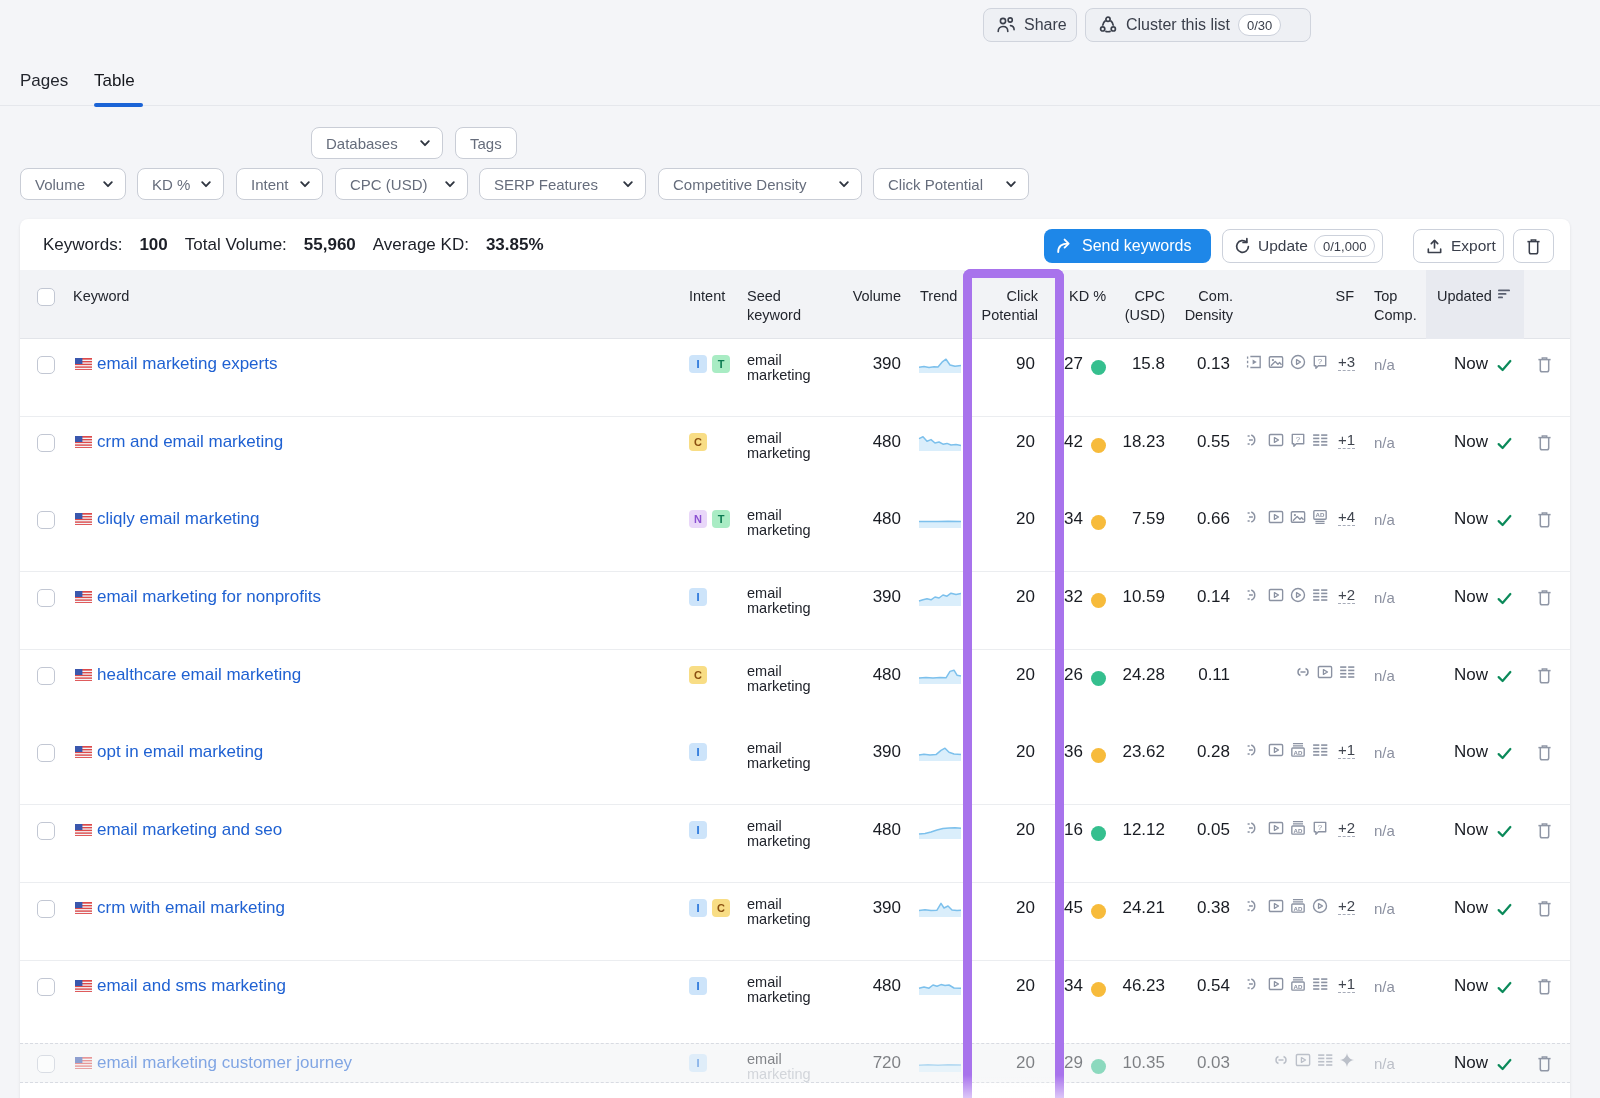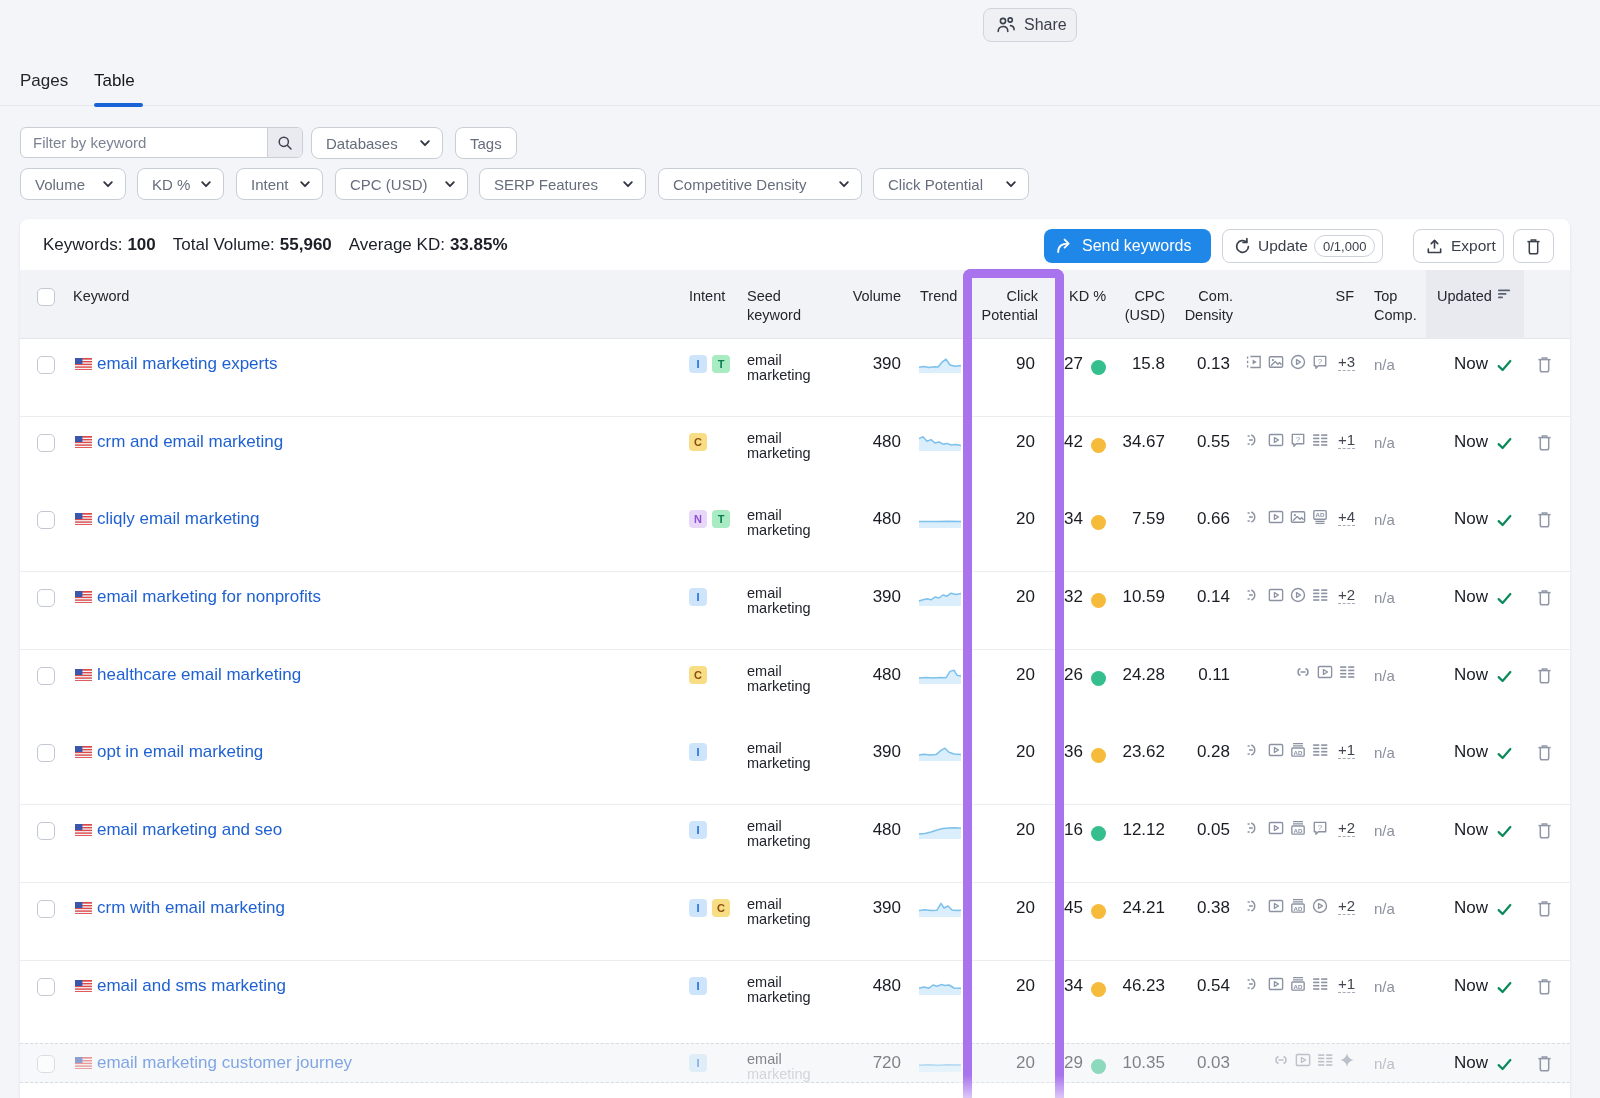--- a/index.html
+++ b/index.html
@@ -11,21 +11,21 @@
 .tabline { position:absolute; left:0; top:105px; width:1600px; height:1px; background:#e5e7ec; }
 .tabunder { position:absolute; left:94px; top:103px; width:49px; height:3.5px; background:#1a63d6; border-radius:2px; }
 .gbtn { position:absolute; top:8px; height:34px; background:#eef0f4; border:1px solid #d0d4dd; border-radius:8px; display:flex; align-items:center; gap:8px; padding:0 12px; font-size:16px; color:#3a3f4b; }
 .pill { background:#fff; border:1px solid #ccd1db; border-radius:11px; font-size:13px; color:#3a3f4b; padding:1.5px 8px; line-height:17px; white-space:nowrap; }
 .inp { position:absolute; left:20px; top:127px; width:283px; height:31px; background:#fff; border:1px solid #c9cdd6; border-radius:6px; }
 .inp .ph { position:absolute; left:12px; top:6px; font-size:15px; color:#7b8292; }
 .inp .sbtn { position:absolute; right:0; top:0; width:35px; height:29px; background:#e9ebf1; border-left:1px solid #c9cdd6; border-radius:0 5px 5px 0; display:flex; align-items:center; justify-content:center; }
 .dd { position:absolute; height:32px; background:#fff; border:1px solid #c9cdd6; border-radius:8px; display:flex; align-items:center; justify-content:space-between; padding:0 12px 0 14px; font-size:15px; color:#666d7c; }
 .card { position:absolute; left:20px; top:219px; width:1550px; height:879px; background:#fff; border-radius:8px 8px 0 0; box-shadow:0 1px 3px rgba(25,30,45,0.10); }
 .stats { position:absolute; left:43px; top:235px; font-size:17px; color:#1c1f27; display:flex; gap:17px; }
-.stats b { margin-left:5px; }
+.stats b { margin-left:17px; }
 .bbtn { position:absolute; top:229px; height:34px; border-radius:8px; display:flex; align-items:center; gap:7px; padding:0 11px; font-size:16px; }
 .wbtn { background:#fff; border:1px solid #ccd1db; color:#3a3f4b; font-size:15.5px; }
 .thead { position:absolute; left:20px; top:270px; width:1550px; height:69px; background:#f2f3f6; border-bottom:1px solid #e2e4e9; }
 .updband { position:absolute; left:1426px; top:270px; width:98px; height:69px; background:#e8eaf0; }
 .th { position:absolute; top:287px; font-size:14.5px; color:#23262e; line-height:18.5px; }
 .thr { text-align:right; }
 .cb { position:absolute; width:18px; height:18px; background:#fff; border:1px solid #c2c7d3; border-radius:5px; }
 .row { position:absolute; left:20px; width:1550px; height:78px; background:#fff; border-bottom:1px solid #ebedf0; }
 .cell { position:absolute; font-size:17px; line-height:26px; color:#191c23; white-space:nowrap; }
 .num { text-align:right; }
@@ -44,33 +44,32 @@
 .gbtn svg, .bbtn svg { flex:none; }
 </style></head><body>
 <div id="page">
 
 <div class="gbtn" style="left:983px;width:94px"><svg width="20" height="20" viewBox="0 0 20 20" fill="none" stroke="#3a3f4b" stroke-width="1.6">
         <circle cx="7" cy="6" r="2.6"></circle>
         <path d="M2.2 16.5 c0-3.2 2.1-5 4.8-5 s4.8 1.8 4.8 5" stroke-linecap="round"></path>
         <circle cx="14.2" cy="5" r="2.1"></circle>
         <path d="M14.5 10.6 c2.3 0.2 3.6 1.8 3.6 4.2" stroke-linecap="round"></path>
       </svg>Share</div>
+<div class="gbtn" style="left:1085px;width:226px"><svg width="20" height="20" viewBox="0 0 20 20" fill="none" stroke="#3a3f4b" stroke-width="1.7">
+        <circle cx="10" cy="4.3" r="2.1"></circle>
+        <circle cx="4.7" cy="13.9" r="2.1"></circle>
+        <circle cx="15.3" cy="13.9" r="2.1"></circle>
+        <path d="M4.6 10.8 a7 7 0 0 1 3-5.3"></path>
+        <path d="M12.4 5.5 a7 7 0 0 1 3 5.3"></path>
+        <path d="M7.3 16.2 a7 7 0 0 0 5.4 0"></path>
+      </svg>Cluster this list<span class="pill">0/30</span></div>
 <div class="tab" style="left:20px">Pages</div>
 <div class="tab" style="left:94px;color:#15171d">Table</div>
 <div class="tabline"></div>
     <div class="tabunder"></div>
-<div class="inp">
-      <span class="ph">Filter by keyword</span>
-      <span class="sbtn">
-        <svg width="16" height="16" viewBox="0 0 16 16" fill="none">
-          <circle cx="6.8" cy="6.8" r="4.6" stroke="#3e4450" stroke-width="1.5"></circle>
-          <path d="M10.3 10.3 L14 14" stroke="#3e4450" stroke-width="1.5" stroke-linecap="round"></path>
-        </svg>
-      </span>
-    </div>
 <div class="dd" style="left:311px;top:127px;width:132px">Databases<svg width="10" height="7" viewBox="0 0 10 7" fill="none" style="margin-left:10px">
         <path d="M1.2 1.2 L5 5.2 L8.8 1.2" stroke="#2f3540" stroke-width="1.8" stroke-linecap="round" stroke-linejoin="round"></path>
       </svg></div>
 <div class="dd" style="left:455px;top:127px;width:62px">Tags<svg width="10" height="7" viewBox="0 0 10 7" fill="none" style="margin-left:10px">
         <path d="M1.2 1.2 L5 5.2 L8.8 1.2" stroke="#2f3540" stroke-width="1.8" stroke-linecap="round" stroke-linejoin="round"></path>
       </svg></div>
 <div class="dd" style="left:20px;top:168px;width:106px">Volume<svg width="10" height="7" viewBox="0 0 10 7" fill="none" style="margin-left:10px">
         <path d="M1.2 1.2 L5 5.2 L8.8 1.2" stroke="#2f3540" stroke-width="1.8" stroke-linecap="round" stroke-linejoin="round"></path>
       </svg></div>
 <div class="dd" style="left:137px;top:168px;width:87px">KD&nbsp;%<svg width="10" height="7" viewBox="0 0 10 7" fill="none" style="margin-left:10px">
@@ -222,21 +221,21 @@
 <span class="cell num" style="left:781px;top:12px;width:100px">480</span>
 <span class="cell" style="left:898px;top:15px">
         <svg class="tr" width="44" height="20" viewBox="0 0 44 20">
           <path d="M1,6.6 L5,4.8 L9,9.2 L13,7.6 L17,11 L21,10 L25,12.2 L29,11.4 L33,13 L38,12.4 L43,13.4 L43,19 L1,19 Z" fill="#daeefb" stroke="none"></path>
           <path d="M1,6.6 L5,4.8 L9,9.2 L13,7.6 L17,11 L21,10 L25,12.2 L29,11.4 L33,13 L38,12.4 L43,13.4" fill="none" stroke="#7cc0ec" stroke-width="1.5" stroke-linejoin="round"></path>
         </svg>
       </span>
 <span class="cell num" style="left:915px;top:12px;width:100px">20</span>
 <span class="cell num" style="left:993px;top:12px;width:70px">42</span>
 <span class="cell" style="left:1071px;top:18px"><span class="dot" style="background:#f7bb3b"></span></span>
-<span class="cell num" style="left:1045px;top:12px;width:100px">34.67</span>
+<span class="cell num" style="left:1045px;top:12px;width:100px">18.23</span>
 <span class="cell num" style="left:1110px;top:12px;width:100px">0.55</span>
 <span class="cell sfw" style="left:1135px;top:14px;width:200px">
         <svg class="sf" viewBox="0 0 14 14" fill="none">
           <path d="M4.6 2.6 a4.7 4.7 0 0 1 0 8.8" stroke="#8b92a2" stroke-width="1.3"></path>
           <path d="M1.4 3.4 h1.8 M1.4 10.6 h1.8 M2.6 7 h3.4" stroke="#8b92a2" stroke-width="1.3"></path>
         </svg>
         <svg class="sf" viewBox="0 0 14 14" fill="none">
           <rect x="1.2" y="2.2" width="11.6" height="9.6" rx="1" stroke="#8b92a2" stroke-width="1.2"></rect>
           <path d="M5.6 4.9 L9.2 7 L5.6 9.1 Z" stroke="#8b92a2" stroke-width="1.1" stroke-linejoin="round"></path>
         </svg>

